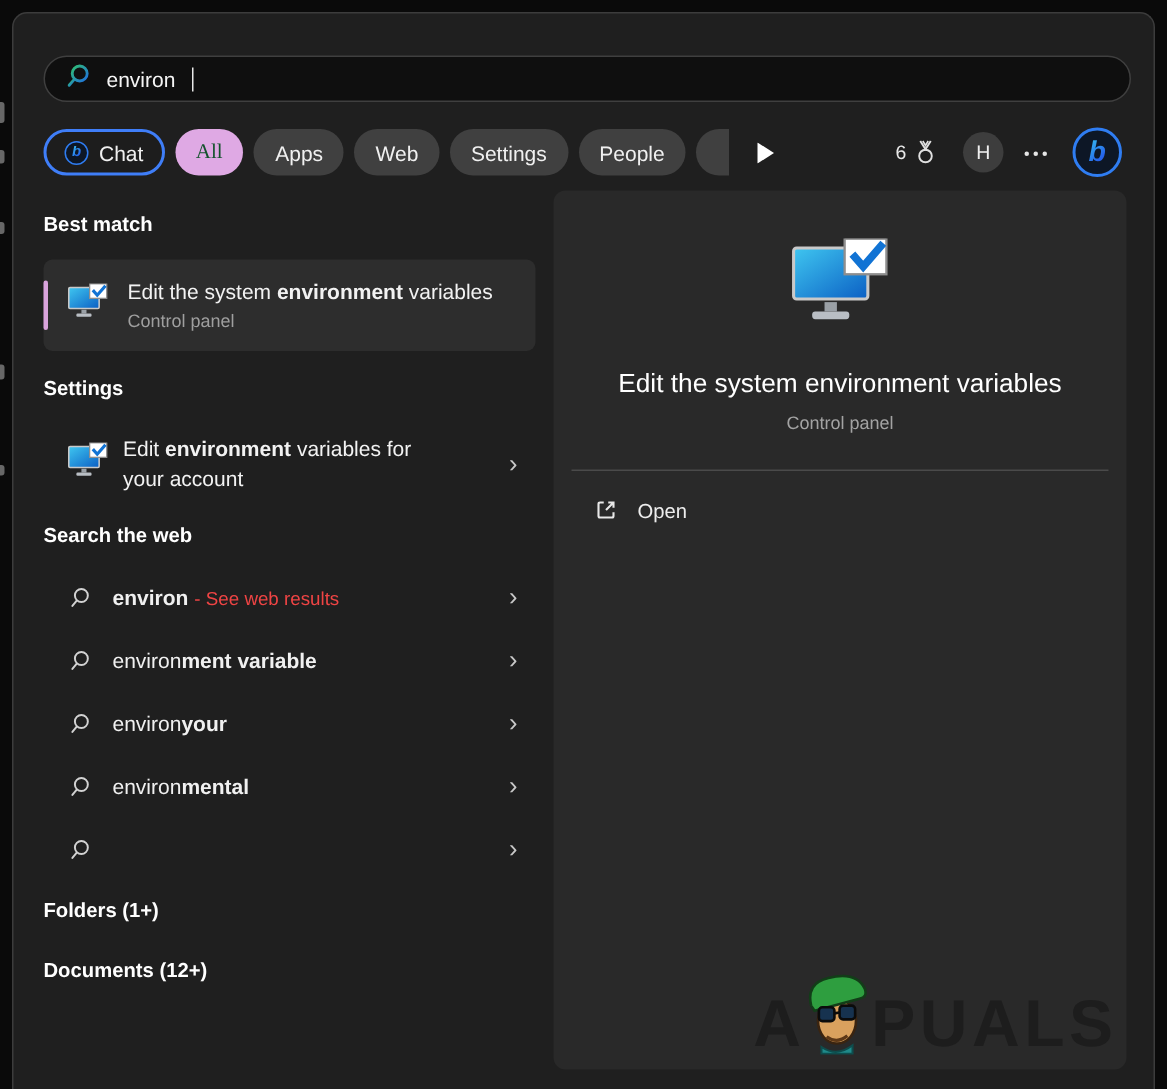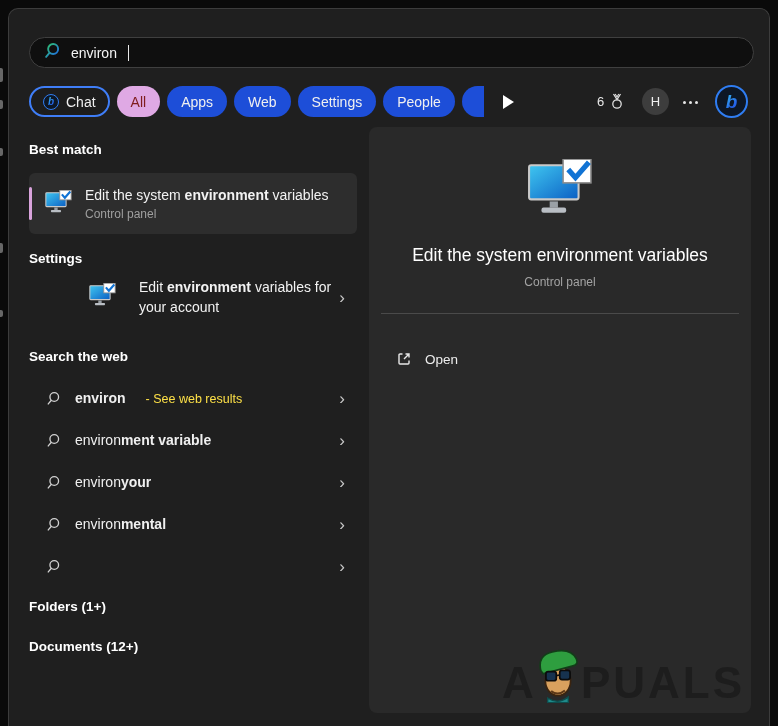--- a/index.html
+++ b/index.html
@@ -30,25 +30,25 @@
   .search-text { color:#f5f5f5; font-size:14px; }
   .caret { display:inline-block; width:1px; height:16px; background:#e8e8e8; margin-left:1px; vertical-align:-3px; }
 
   
   .pills-row {
     position:absolute; left:20px; top:77px; height:31px;
     display:flex; align-items:center; gap:7px;
   }
   .pill {
     height:31px; padding:0 14px; border-radius:16px;
-    background:#1d4ed8; color:#f0f0f0; font-size:14px;
+    background:#404040; color:#f0f0f0; font-size:14px;
     display:flex; align-items:center; gap:7px; white-space:nowrap; cursor:default;
   }
   .pill.chat { background:#1d1d1d; border:2px solid #3f7ef8; padding:0 12px; }
-  .pill.active { background:#dfa9e4; color:#7f1d1d; }
+  .pill.active { background:#dfa9e4; color:#14532d;font-family:Liberation Serif, serif; }
   .pill.partial { width:22px; padding:0; border-radius:16px 0 0 16px; overflow:hidden; }
   .play-btn { margin-left:6px; width:22px; height:22px; display:flex; align-items:center; justify-content:center; }
   .rewards { position:absolute; left:588px; top:77px; height:31px; display:flex; align-items:center; gap:5px; color:#e8e8e8; font-size:13px; }
   .avatar {
     position:absolute; left:633px; top:79px; width:27px; height:27px; border-radius:50%;
     background:#3d3d3d; color:#f0f0f0; font-size:13px; display:flex; align-items:center; justify-content:center;
   }
   .more-dots { position:absolute; left:674px; top:85px; width:24px; height:16px; display:flex; align-items:center; gap:3px; }
   .more-dots i { width:3px; height:3px; border-radius:50%; background:#e6e6e6; }
   .bing-logo {
@@ -76,51 +76,51 @@
     display:flex; align-items:center; padding-left:16px; gap:13px; cursor:default;
   }
   .best-item .accent {
     position:absolute; left:0; top:14px; width:3px; height:33px; border-radius:2px; background:#d9a3dc;
   }
   .item-title { color:#f2f2f2; font-size:14px; font-weight:400; }
   .item-title b { font-weight:700; }
   .item-sub { color:#9f9f9f; font-size:12px; margin-top:3px; }
 
   .settings-item {
-    position:absolute; left:20px; top:260px; width:328px; height:56px;
-    display:flex; align-items:center; padding-left:16px; gap:23px; cursor:default;justify-content:flex-end;
+    position:absolute; left:20px; top:272px; width:328px; height:56px;
+    display:flex; align-items:center; padding-left:16px; gap:10px; cursor:default;
   }
   .settings-item .item-title { width:218px; line-height:1.45; }
   .row-chevron { position:absolute; right:12px; top:50%; transform:translateY(-50%); color:#c8c8c8; font-size:17px; line-height:1; }
 
   .web-row {
     position:absolute; left:20px; width:328px; height:36px;
     display:flex; align-items:center; padding-left:17px; gap:14px; cursor:default;
   }
   .web-row .txt { color:#f0f0f0; font-size:14px; }
   .web-row .txt b { font-weight:700; }
-  .web-row .note { color:#fde047; font-size:12.5px; margin-left:20px; }
+  .web-row .note { color:#ef4444; font-size:12.5px; margin-left:4px; }
 
   
   .preview-card {
     position:absolute; left:360px; top:118px; width:382px; height:586px;
     background:#292929; border-radius:8px;
   }
   .preview-icon { position:absolute; left:50%; top:32px; transform:translateX(-50%); }
   .preview-title {
     position:absolute; left:0; right:0; top:118px; text-align:center;
     color:#ffffff; font-size:17.5px; font-weight:400;
   }
   .preview-sub {
     position:absolute; left:0; right:0; top:148px; text-align:center;
     color:#a3a3a3; font-size:12px;
   }
   .preview-divider { position:absolute; left:12px; right:12px; top:186px; height:1px; background:#4a4a4a; }
   .open-row {
-    position:absolute; left:27px; top:219px; height:26px;
+    position:absolute; left:27px; top:200px; height:26px;
     display:flex; align-items:center; gap:13px; cursor:default;text-align:center;
   }
   .open-row .lbl { color:#ededed; font-size:13.5px; }
 
   
   .watermark {
     position:absolute; right:6px; bottom:10px;
     display:flex; align-items:flex-end; gap:2px;
     color:#1d1d1d; font-weight:800; font-size:44px; letter-spacing:3px; line-height:.9;
     user-select:none;

